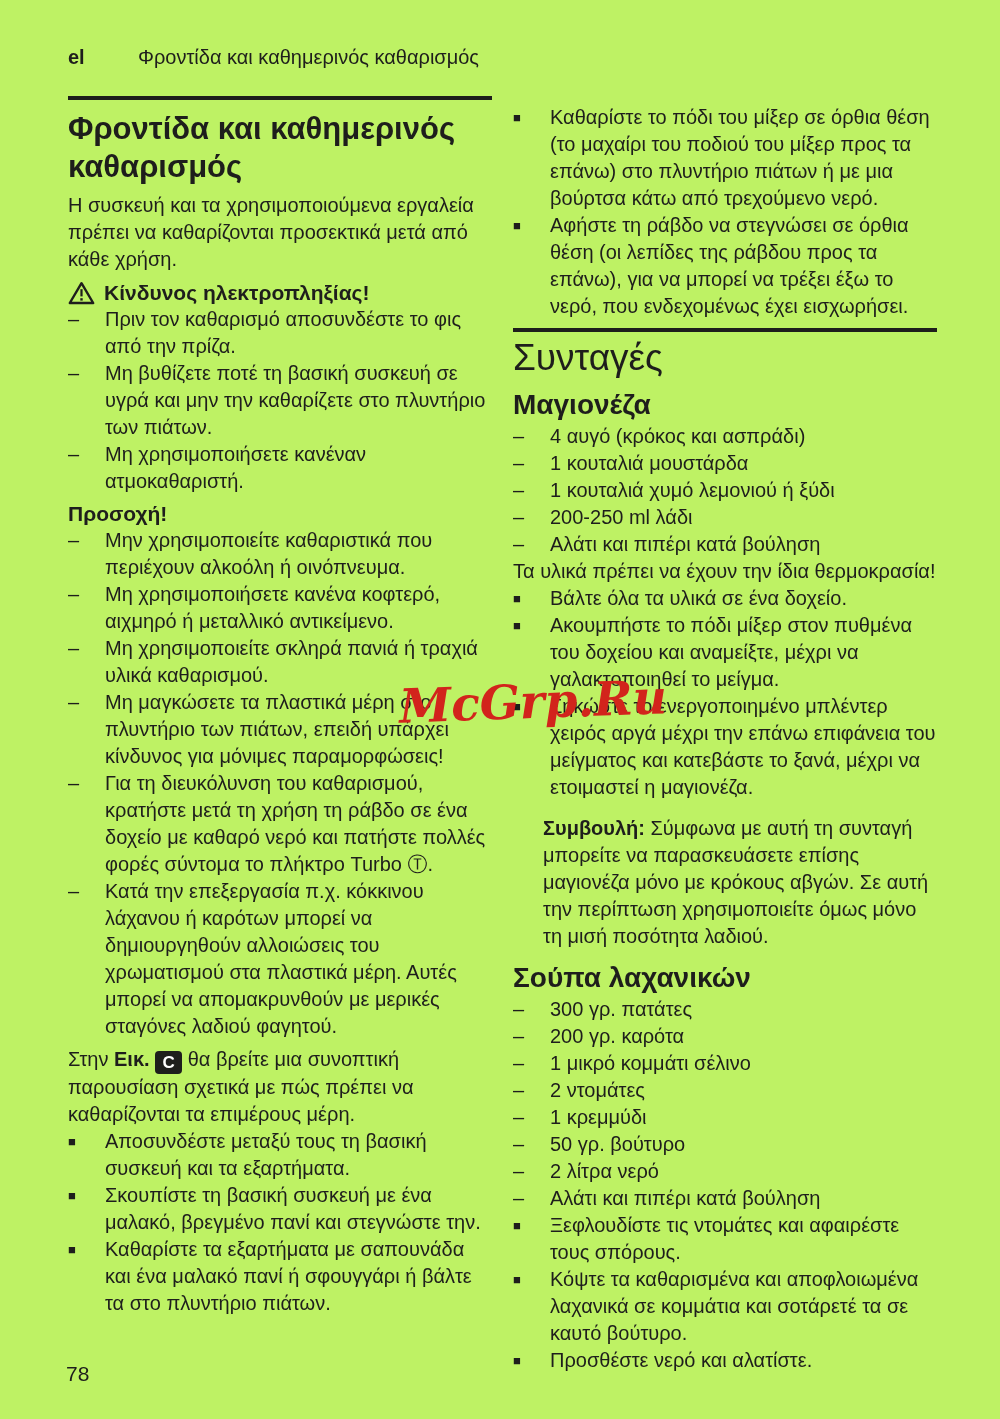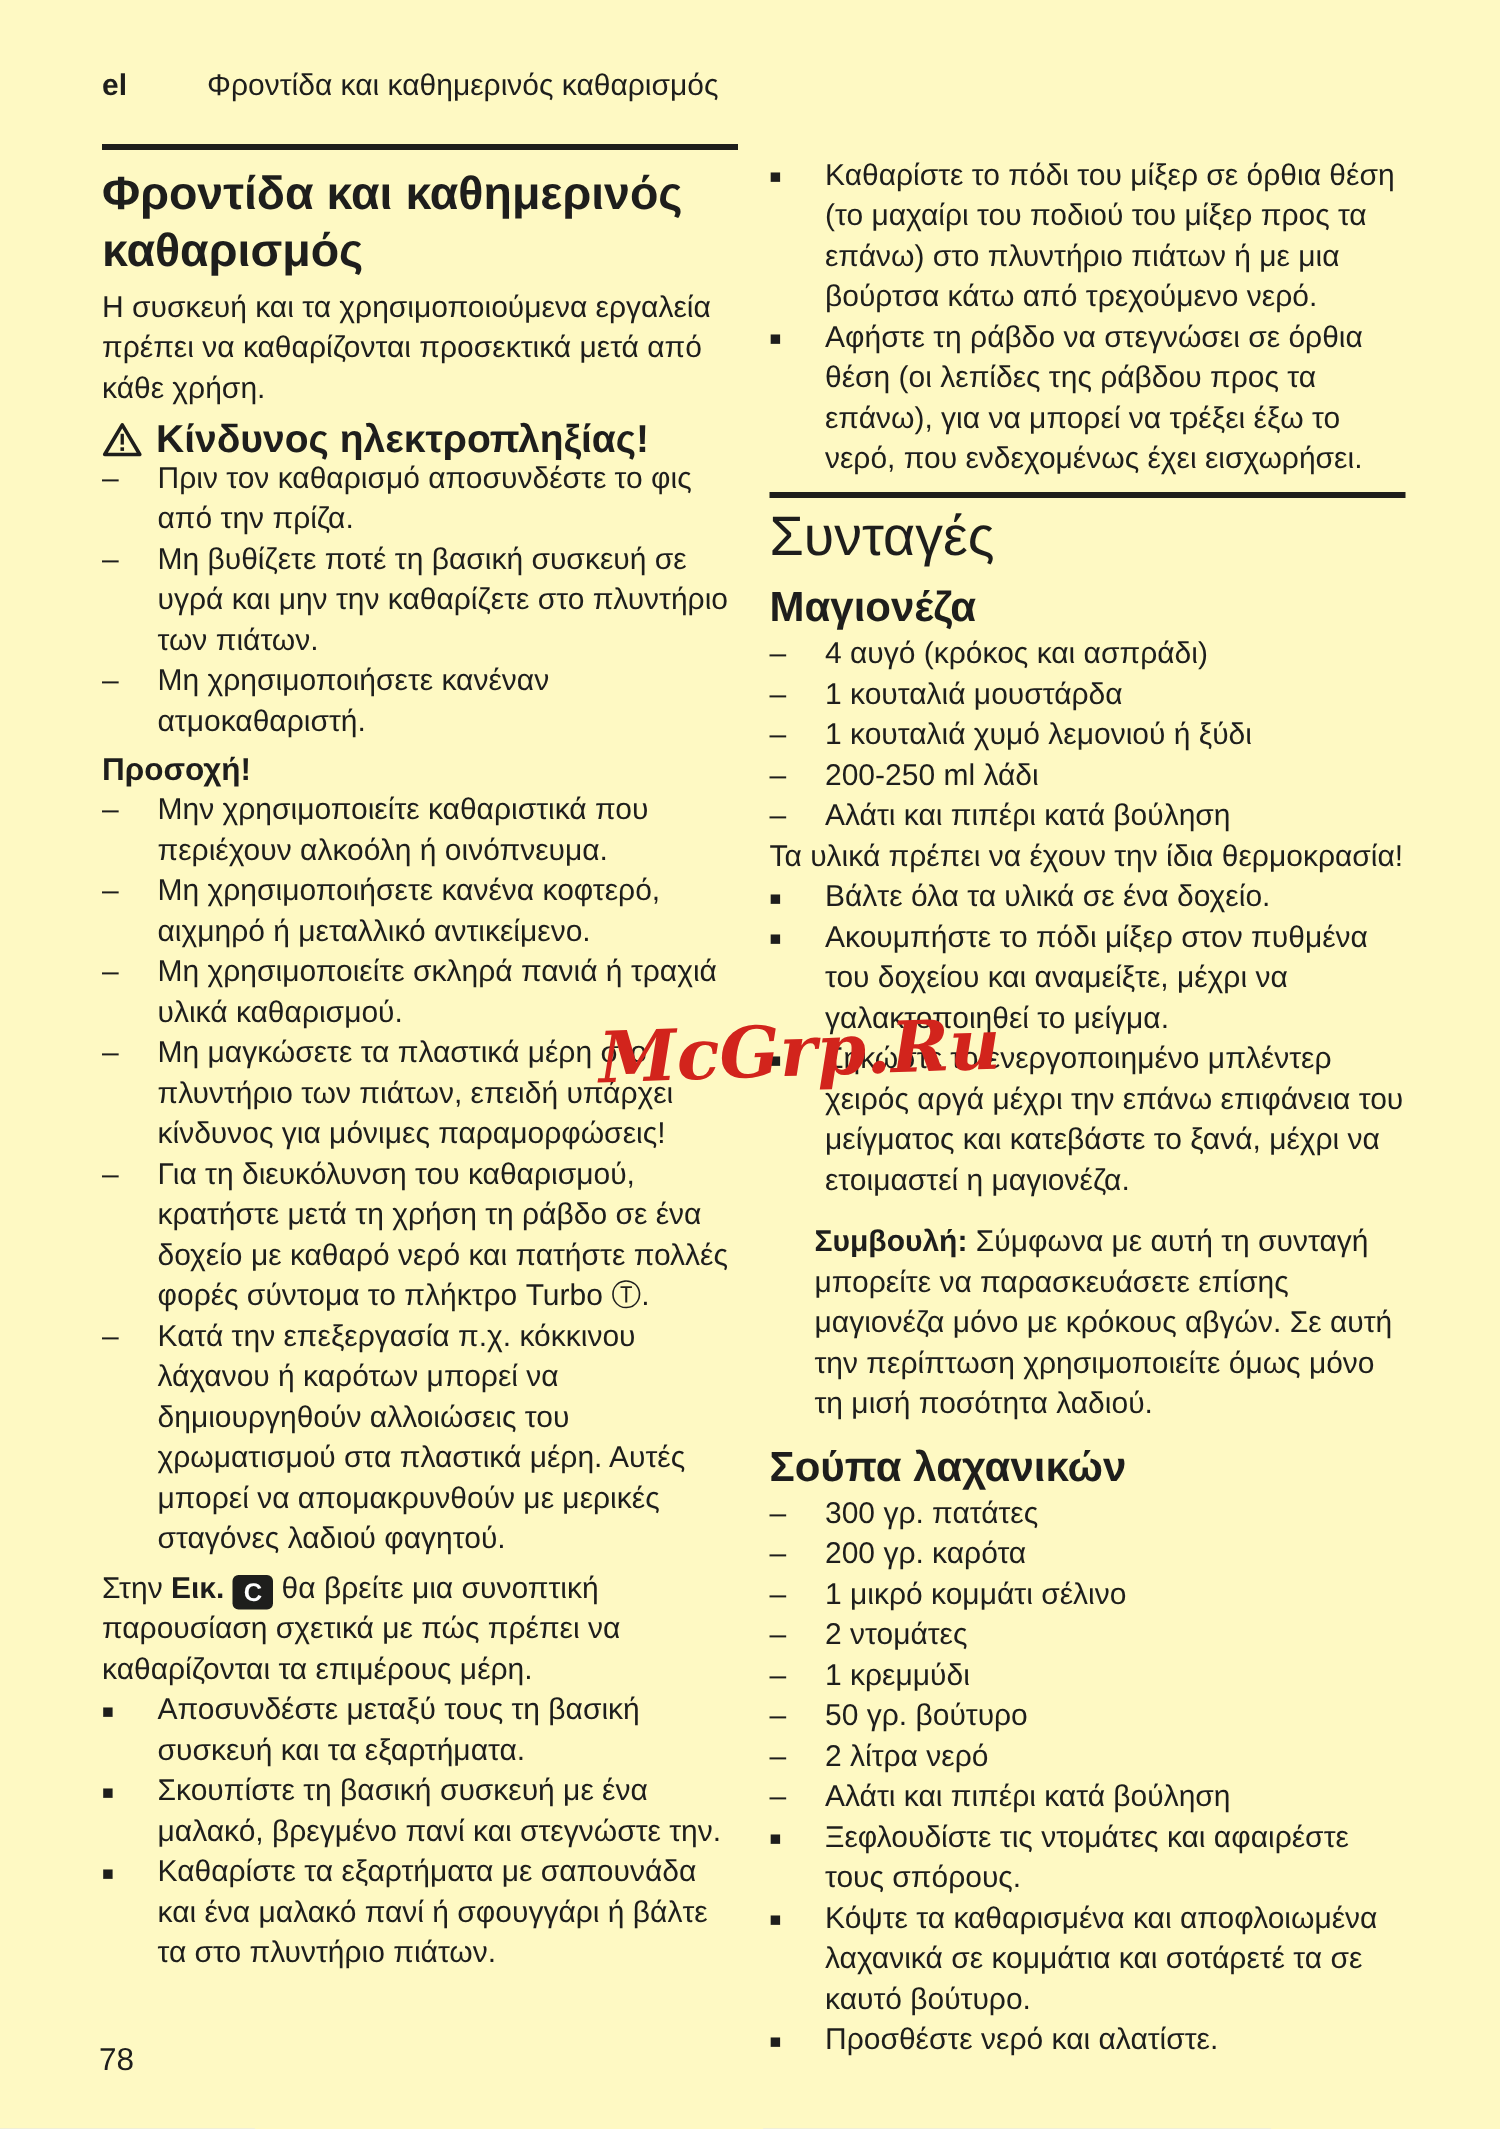--- a/index.html
+++ b/index.html
@@ -1,19 +1,19 @@
 <!DOCTYPE html>
 <html lang="el"><head>
 <meta charset="utf-8">
 <style>
   html,body{margin:0;padding:0;background:#e8e8e8;}
   .page{
     position:relative;
     width:1000px;height:1419px;
-    background:#fef9c3;
+    background:#bef264;
     color:#1e1e1c;
     font-family:"Liberation Sans","DejaVu Sans",sans-serif;
     font-size:20px;line-height:27px;
     overflow:hidden;
     margin:0 auto;
   }
   .runhead{position:absolute;left:68px;top:44px;display:flex;width:424px;}
   .runhead .lang{font-weight:bold;flex:0 0 70px;}
   .col-left{position:absolute;left:68px;top:96px;width:424px;}
   .col-right{position:absolute;left:513px;top:104px;width:424px;}
@@ -22,21 +22,21 @@
   .h-recipes{font-size:37px;line-height:38px;font-weight:normal;margin:7px 0 0;}
   .h-sub{font-size:28px;line-height:29px;font-weight:bold;margin:13px 0 4px;}
   .h-small{font-size:21px;line-height:27px;font-weight:bold;margin:5px 0 0;}
   p{margin:0;}
   .para{margin:0;}
   .mt6{margin-top:6px;}
   .mt14{margin-top:14px;margin-left:30px;}
   .li{display:flex;}
   .li .mk{flex:0 0 37px;}
   .li.sq .mk{font-size:13px;}
-  .warnhead{display:flex;align-items:center;gap:9px;font-weight:bold;font-size:26px;margin-top:6px;}
+  .warnhead{display:flex;align-items:center;gap:9px;font-weight:bold;font-size:21px;margin-top:6px;}
   .warnhead svg{flex:0 0 auto;display:block;}
   .badge{
     display:inline-block;min-width:23px;height:23px;line-height:23px;
     text-align:center;background:#1e1e1c;color:#ffffff;border-radius:4px;
     font-weight:bold;font-size:17px;vertical-align:-2px;padding:0 2px;
   }
   b.inline{font-weight:bold;}
   .watermark{
     position:absolute;left:399px;top:676px;
     font-family:"DejaVu Serif",serif;font-style:italic;font-weight:bold;

